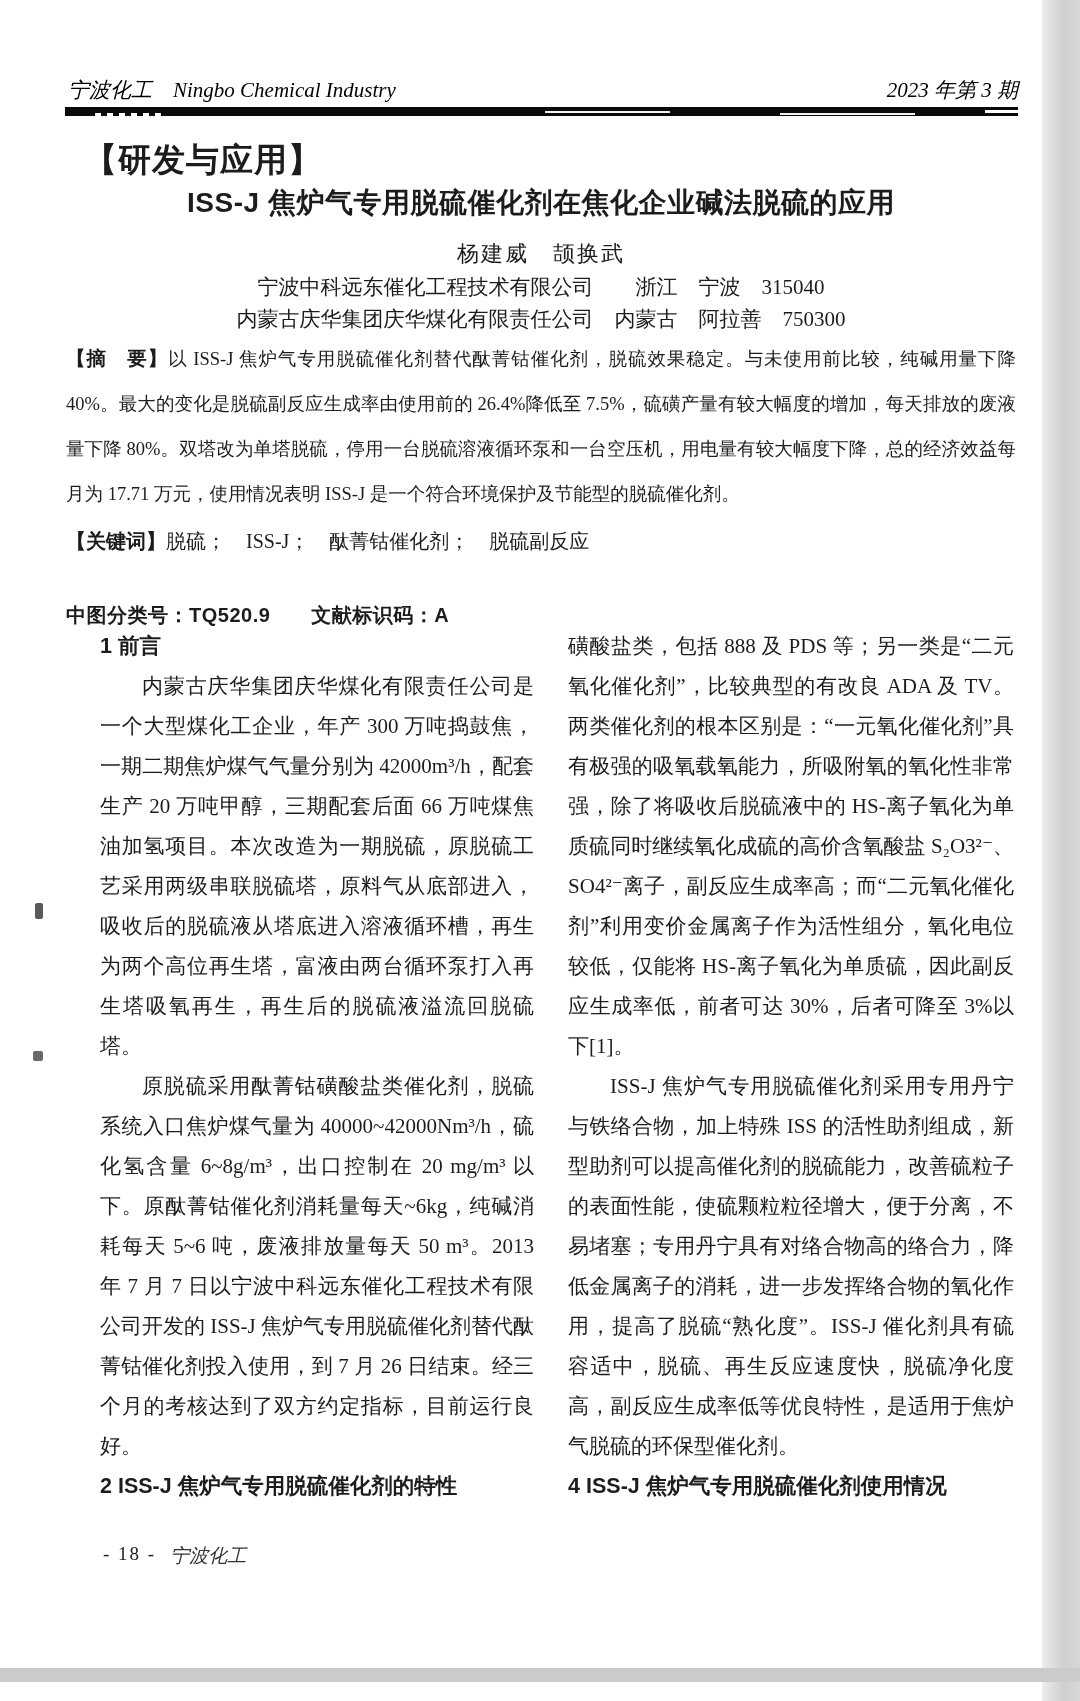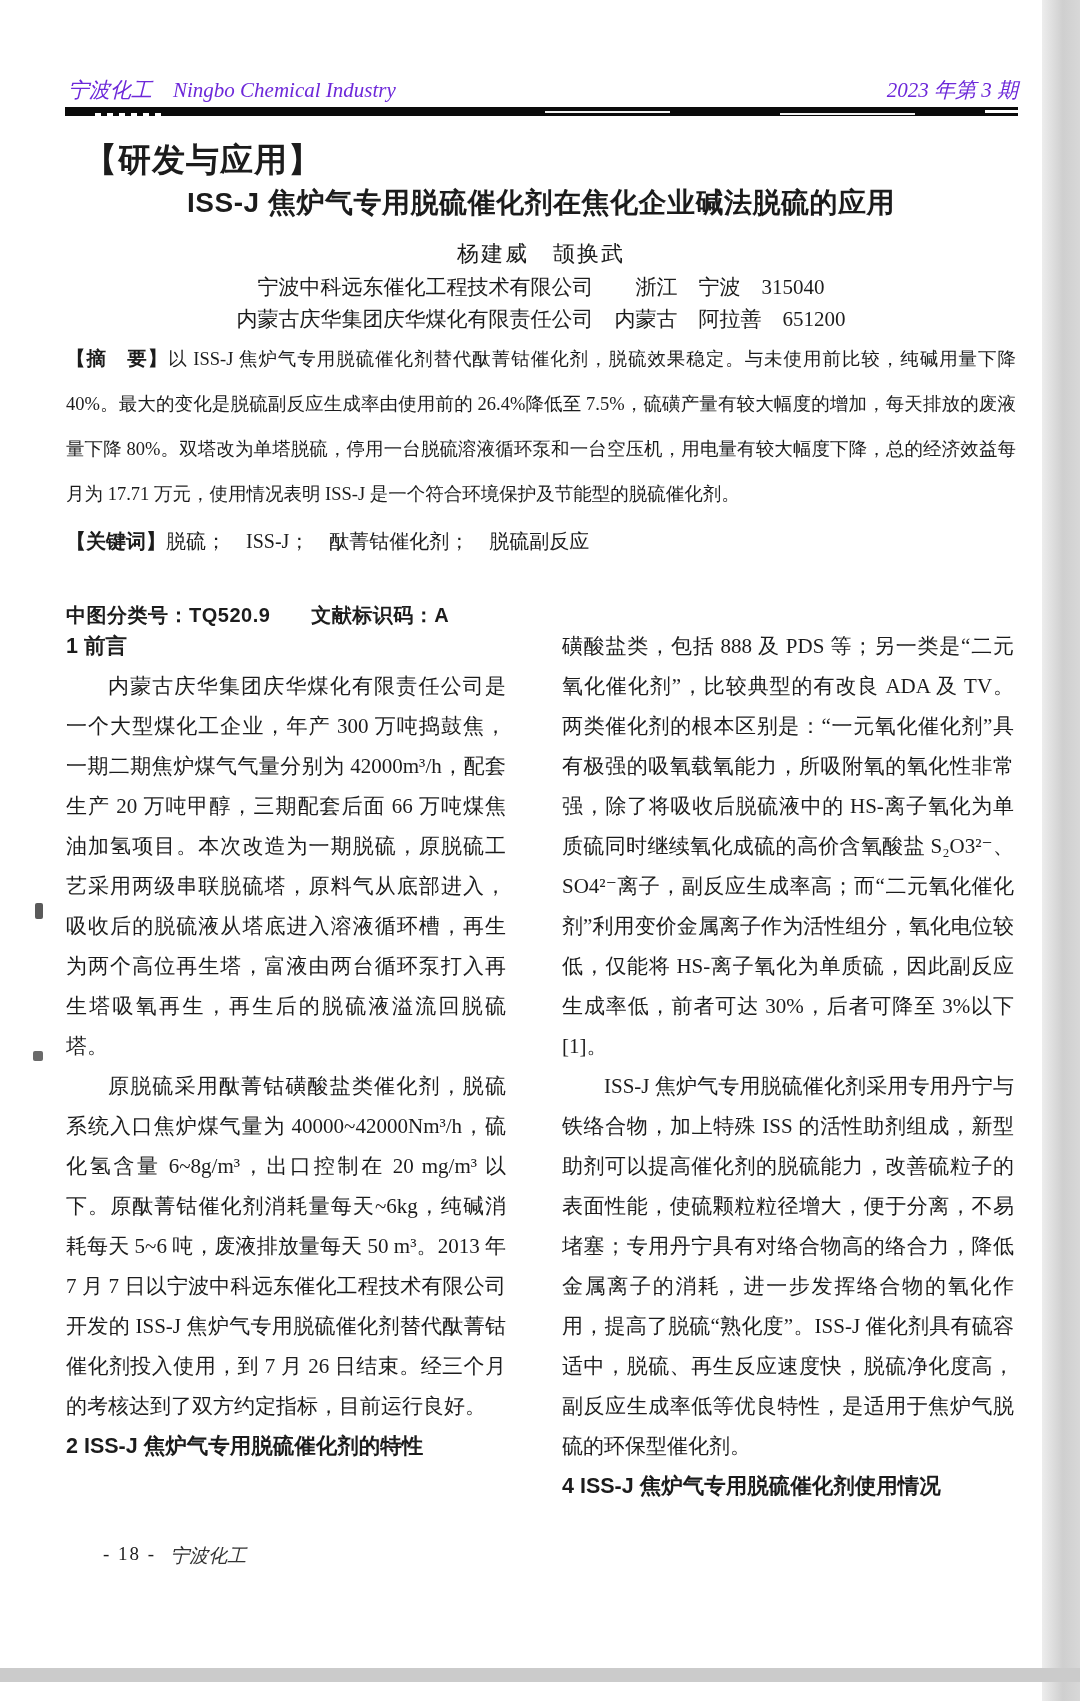--- a/index.html
+++ b/index.html
@@ -7,21 +7,21 @@
     width:1080px;height:1701px;position:relative;background:#ffffff;
     font-family:"Liberation Serif","DejaVu Serif",serif;color:#1c1c1c;
     overflow:hidden;
   }
   .hei{font-family:"Liberation Sans","DejaVu Sans",sans-serif;font-weight:bold;}
 
   
   .page-header{
     position:absolute;top:76px;left:68px;width:950px;
     display:flex;justify-content:space-between;align-items:flex-end;
-    font-style:italic;font-size:21px;color:#6d28d9;
+    font-style:italic;font-size:21px;color:#000000;
   }
   .header-rule{
     position:absolute;top:107px;left:65px;width:953px;height:9px;background:#0a0a0a;
   }
   .hr-dashes{position:absolute;left:30px;bottom:0px;width:72px;height:3px;
     background:repeating-linear-gradient(90deg,#fff 0 6px,transparent 6px 12px);}
   .hr-line1{position:absolute;left:480px;top:4px;width:125px;height:2px;background:#f2f2f2;}
   .hr-line2{position:absolute;left:715px;top:6px;width:135px;height:2px;background:#f2f2f2;}
   .hr-line3{position:absolute;left:920px;top:3px;width:33px;height:3px;background:#fff;}
 
@@ -40,21 +40,21 @@
   .keywords{
     position:absolute;top:528px;left:66px;width:950px;font-size:20px;
   }
   .keywords .lbl{font-family:"Liberation Sans","DejaVu Sans",sans-serif;font-weight:bold;}
   .clc-line{position:absolute;top:602px;left:66px;width:950px;font-size:20px;letter-spacing:0.5px;}
 
   .columns{
     position:absolute;top:626px;left:66px;width:948px;
     display:flex;justify-content:space-between;
   }
-  .col{width:440px;font-size:21px;line-height:40px;text-align:justify;text-align-last:left;}
+  .col{width:440px;font-size:21px;line-height:40px;text-align:justify;text-align-last:left;margin-left:34px;}
   .col-right{width:452px;}
   .blk-heading{
     font-family:"Liberation Sans","DejaVu Sans",sans-serif;font-weight:bold;
     font-size:21.5px;line-height:40px;text-align:left;
   }
   .blk-para{text-indent:2em;}
   .blk-para-cont{text-indent:0;}
 
   .page-footer{position:absolute;top:1543px;left:103px;font-size:19px;display:flex;gap:14px;}
   .page-footer .pg{letter-spacing:2px;}
@@ -82,21 +82,21 @@
   <span class="hr-dashes"></span>
   <span class="hr-line1"></span>
   <span class="hr-line2"></span>
   <span class="hr-line3"></span>
 </div>
 
 <div class="section-label hei">【研发与应用】</div>
 <div class="article-title hei">ISS-J 焦炉气专用脱硫催化剂在焦化企业碱法脱硫的应用</div>
 <div class="authors">杨建威　颉换武</div>
 <div class="affil affil-1">宁波中科远东催化工程技术有限公司　　浙江　宁波　315040</div>
-<div class="affil affil-2">内蒙古庆华集团庆华煤化有限责任公司　内蒙古　阿拉善　651200</div>
+<div class="affil affil-2">内蒙古庆华集团庆华煤化有限责任公司　内蒙古　阿拉善　750300</div>
 
 <div class="abstract">
   <span class="lbl">【摘　要】</span><span>以 ISS-J 焦炉气专用脱硫催化剂替代酞菁钴催化剂，脱硫效果稳定。与未使用前比较，纯碱用量下降 40%。最大的变化是脱硫副反应生成率由使用前的 26.4%降低至 7.5%，硫磺产量有较大幅度的增加，每天排放的废液量下降 80%。双塔改为单塔脱硫，停用一台脱硫溶液循环泵和一台空压机，用电量有较大幅度下降，总的经济效益每月为 17.71 万元，使用情况表明 ISS-J 是一个符合环境保护及节能型的脱硫催化剂。</span>
 </div>
 
 <div class="keywords">
   <span class="lbl">【关键词】</span><span>脱硫；　ISS-J；　酞菁钴催化剂；　脱硫副反应</span>
 </div>
 
 <div class="clc-line hei">中图分类号：TQ520.9　　文献标识码：A</div>

